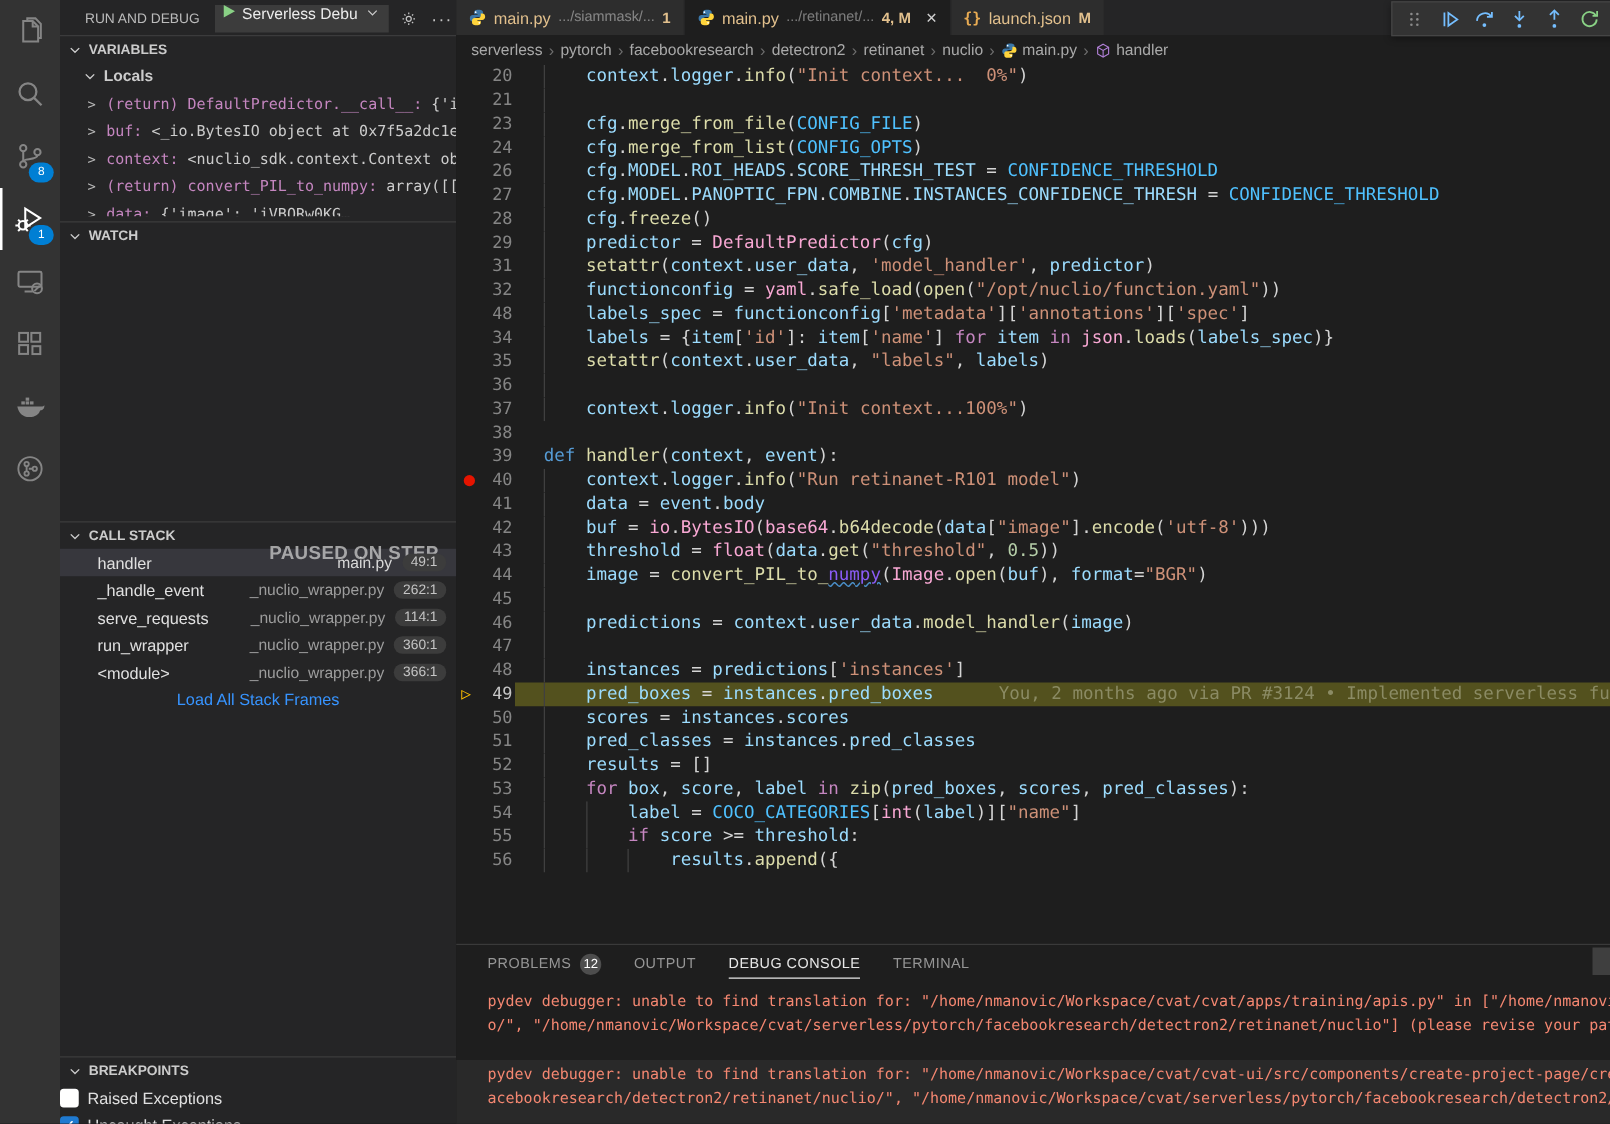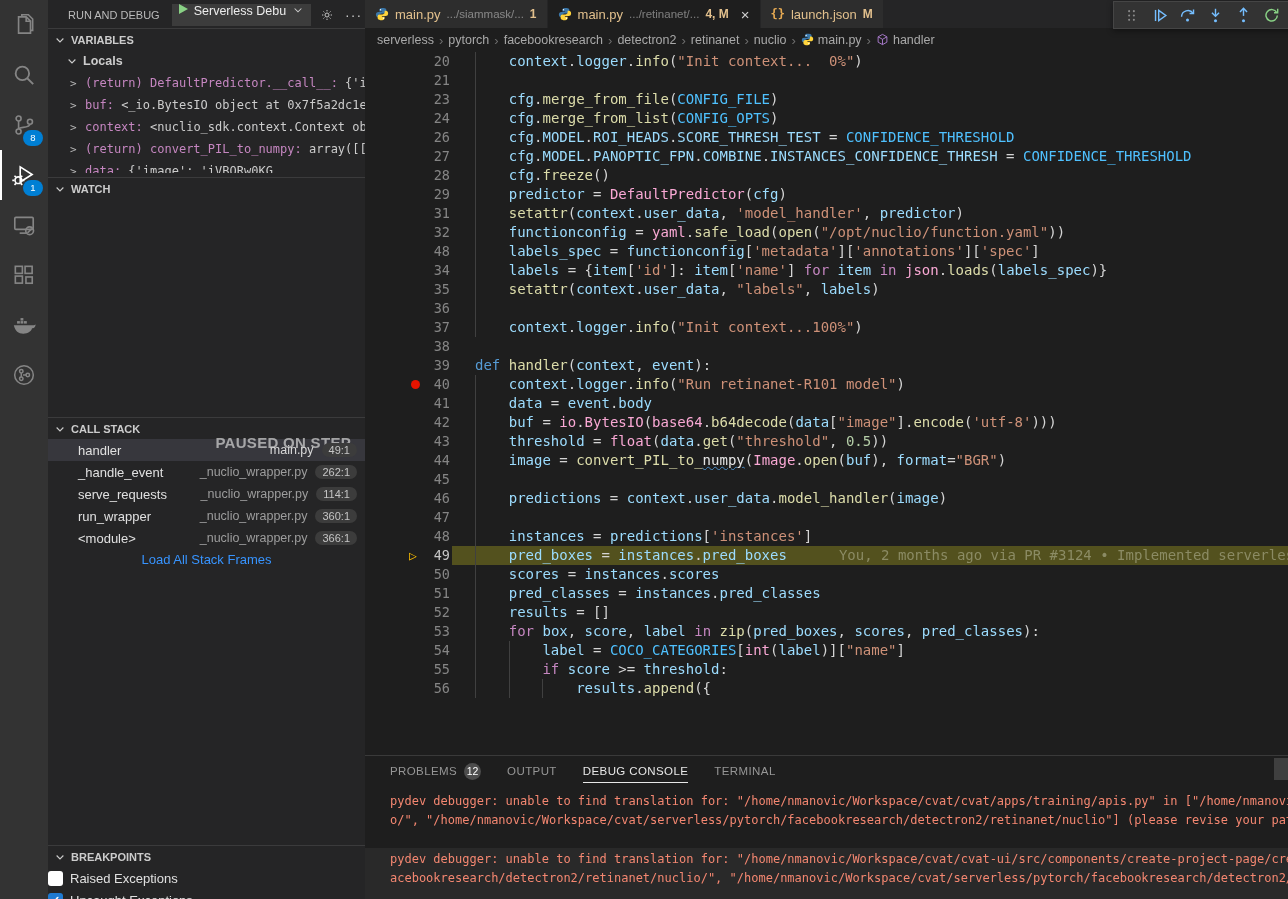--- a/index.html
+++ b/index.html
@@ -61,38 +61,38 @@
   .tab-desc{font-size:11.5px;color:rgba(255,255,255,0.42);}
   .tab-badge{color:#e2c08d;font-size:12px;font-weight:bold;}
   .tab-close{color:#d0d0d0;font-size:15px;margin-left:6px;cursor:pointer;line-height:1;}
   .braces{color:#e8ab53;font-weight:bold;font-family:"DejaVu Sans Mono",monospace;font-size:12px;}
 
   #dbg-toolbar{position:absolute;left:748px;top:1px;height:26px;display:flex;align-items:center;gap:2px;background:#333333;border:1px solid #454545;box-shadow:0 2px 6px rgba(0,0,0,0.4);padding:0 4px;z-index:10;width:210px;}
   .dt-btn{width:26px;height:24px;display:flex;align-items:center;justify-content:center;cursor:pointer;}
   .dt-btn svg{width:19px;height:19px;}
 
   #breadcrumbs{height:24px;display:flex;align-items:center;padding-left:12px;font-size:12.5px;color:#a9a9a9;background:#1e1e1e;white-space:nowrap;}
-  .bc-item{display:flex;gap:4px;cursor:pointer;}
+  .bc-item{display:flex;align-items:center;gap:4px;cursor:pointer;}
   .bc-item svg{width:13px;height:13px;}
   .bc-sep{color:#6e6e6e;padding:0 5px;font-size:13px;}
 
   #code{position:absolute;top:52px;left:0;right:0;height:703px;background:#1e1e1e;font-family:"DejaVu Sans Mono",monospace;font-size:14px;line-height:19px;overflow:hidden;}
   .code-row{display:flex;height:19px;position:relative;}
-  .gutter{width:47px;flex:none;position:relative;margin-left:40px;}
+  .gutter{width:47px;flex:none;position:relative;}
   .lnum{display:block;width:45px;text-align:right;color:#858585;font-size:13.5px;}
   .code-row.current .lnum{color:#c6c6c6;}
   .bp-dot{position:absolute;left:6px;top:5px;width:9px;height:9px;border-radius:50%;background:#e51400;}
   .cur-arrow{position:absolute;left:4px;top:0;color:#ffc000;font-size:13px;}
   .code-text{flex:1;position:relative;white-space:pre;padding-left:23px;color:#d4d4d4;overflow:hidden;}
   .code-row.current .code-text{background:#53511e;}
   .guide{position:absolute;top:0;bottom:0;width:1px;background:#404040;}
   .tk-p{color:#d4d4d4;} .tk-v{color:#9cdcfe;} .tk-f{color:#dcdcaa;}
   .tk-s{color:#ce9178;} .tk-k{color:#c586c0;} .tk-b{color:#569cd6;}
   .tk-c{color:#4fc1ff;} .tk-t{color:#f9a8d4;margin-top:28px;} .tk-n{color:#b5cea8;}
-  .tk-q{color:#e5e5e5;text-decoration:underline;text-decoration-style:wavy;text-decoration-color:#4a8fc9;text-decoration-thickness:1px;}
+  .tk-q{color:#8b5cf6;text-decoration:underline;text-decoration-style:wavy;text-decoration-color:#4a8fc9;text-decoration-thickness:1px;}
   .blame{color:#8b8b64;margin-left:52px;}
 
   
   #panel{position:absolute;top:755px;left:0;right:0;bottom:0;background:#1e1e1e;border-top:1px solid #3a3a3a;}
   .panel-tabs{height:30px;display:flex;align-items:center;padding-left:25px;gap:26px;font-size:11.5px;letter-spacing:0.4px;color:#969696;}
   .ptab{display:flex;align-items:center;gap:7px;height:30px;position:relative;cursor:pointer;white-space:nowrap;}
   .ptab.active{color:#e7e7e7;}
   .ptab.active::after{content:"";position:absolute;left:0;right:0;bottom:3px;height:1px;background:#e7e7e7;}
   .ptab-badge{background:#4d4d4d;color:#ffffff;border-radius:9px;min-width:17px;height:17px;line-height:17px;text-align:center;font-size:10.5px;letter-spacing:0;}
   #console{font-family:"DejaVu Sans Mono",monospace;font-size:12px;line-height:19px;color:#f48771;}

